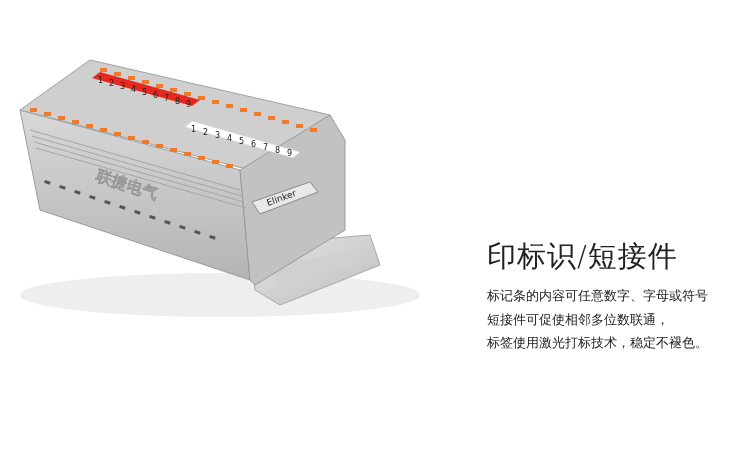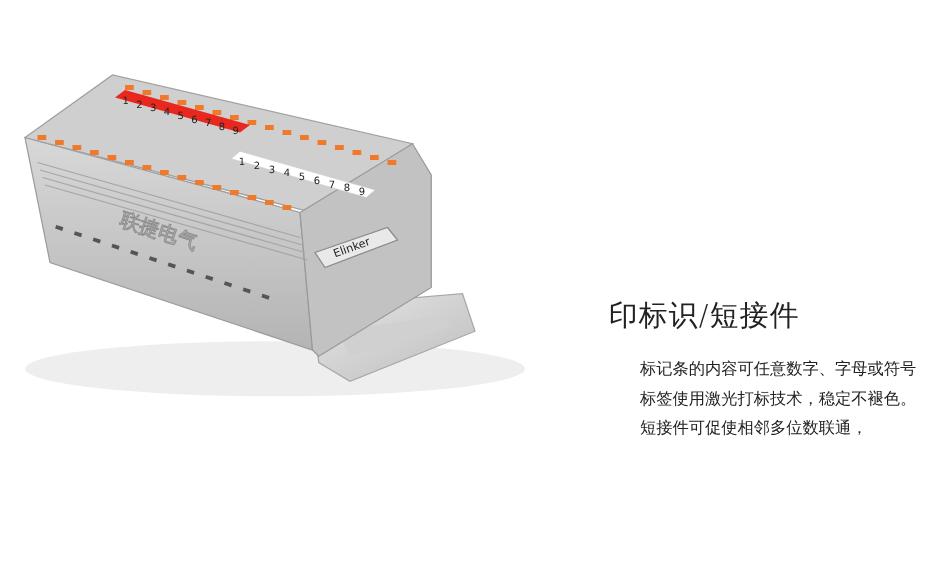--- a/index.html
+++ b/index.html
@@ -1,20 +1,20 @@
 <!DOCTYPE html>
 <html><head>
 <meta charset="utf-8">
 <style>
   html,body{margin:0;padding:0;background:#ffffff;}
   body{width:750px;height:450px;position:relative;overflow:hidden;font-family:"DejaVu Sans",sans-serif;}
   .product{position:absolute;left:0;top:30px;width:420px;height:300px;}
-  .title{position:absolute;left:487px;top:237px;font-size:23px;color:#222;letter-spacing:1px;font-weight:300;}
+  .title{position:absolute;left:487px;top:237px;font-size:29px;color:#222;letter-spacing:1px;font-weight:300;}
   .desc{position:absolute;left:487px;top:284px;font-size:13px;color:#222;line-height:23.5px;}
-  .desc div{white-space:nowrap;margin-left:25px;}
+  .desc div{white-space:nowrap;}
 </style>
 </head>
 <body>
 
 <svg class="product" viewBox="0 0 420 300">
   <defs>
     <linearGradient id="bodyG" x1="0" y1="0" x2="0" y2="1">
       <stop offset="0" stop-color="#d8d8d8"></stop>
       <stop offset="1" stop-color="#b4b4b4"></stop>
     </linearGradient>
@@ -124,15 +124,15 @@
   <polygon points="252,172 310,152 318,162 260,184" fill="#e9e9e9" stroke="#8a8a8a" stroke-width="1"></polygon>
   <text x="268" y="176" font-size="9" fill="#222" transform="rotate(-20 268 176)" font-family="DejaVu Sans, sans-serif">Elinker</text>
 
   <text x="95" y="150" font-size="16" fill="none" stroke="#8e8e8e" stroke-width="0.8" transform="rotate(18 95 150)" font-family="DejaVu Sans, sans-serif">联捷电气</text>
 </svg>
 
 <div class="title">印标识/短接件</div>
 
 <div class="desc">
   <div>标记条的内容可任意数字、字母或符号</div>
+  <div>短接件可促使相邻多位数联通，</div>
   <div>标签使用激光打标技术，稳定不褪色。</div>
-  <div>短接件可促使相邻多位数联通，</div>
 </div>
 
 </body></html>

